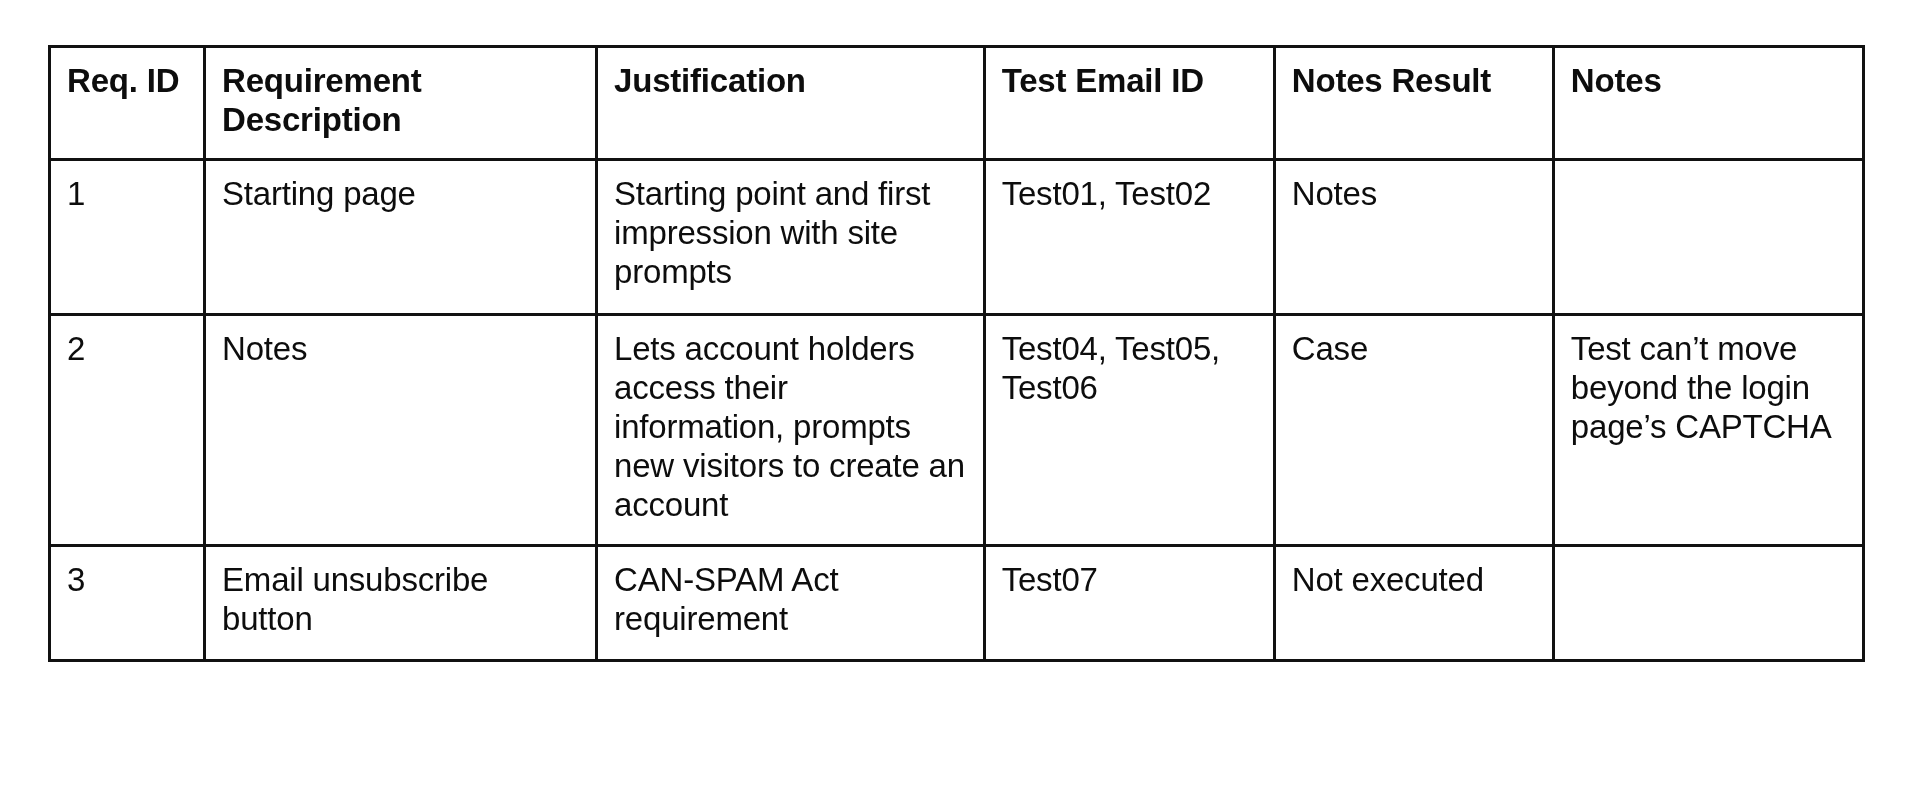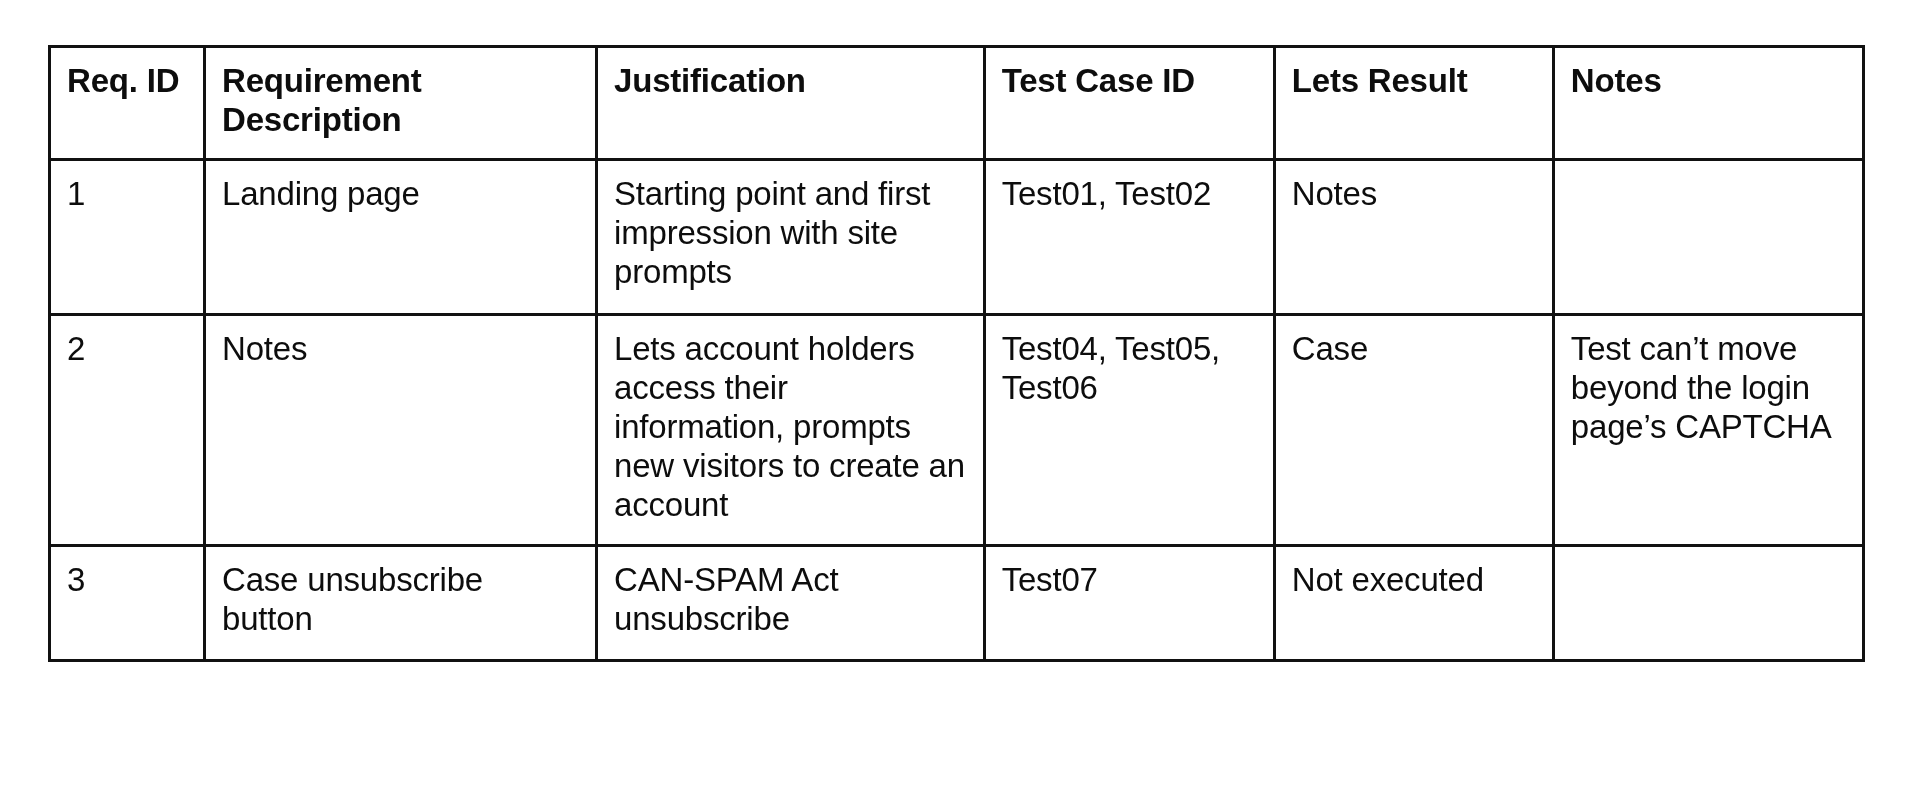--- a/index.html
+++ b/index.html
@@ -82,37 +82,37 @@
         <th>
           <span class="cell-text">Req. ID</span>
         </th>
         <th>
           <span class="cell-text">Requirement Description</span>
         </th>
         <th>
           <span class="cell-text">Justification</span>
         </th>
         <th>
-          <span class="cell-text">Test Case ID</span>
+          <span class="cell-text">Test Email ID</span>
         </th>
         <th>
-          <span class="cell-text">Lets Result</span>
+          <span class="cell-text">Notes Result</span>
         </th>
         <th>
           <span class="cell-text">Notes</span>
         </th>
       </tr>
     </thead>
     <tbody>
       <tr class="data-row" id="row-0">
         <td>
           <span class="cell-text">1</span>
         </td>
         <td>
-          <span class="cell-text">Landing page</span>
+          <span class="cell-text">Starting page</span>
         </td>
         <td>
           <span class="cell-text">Starting point and first impression with site prompts</span>
         </td>
         <td>
           <span class="cell-text">Test01, Test02</span>
         </td>
         <td>
           <span class="cell-text">Notes</span>
         </td>
@@ -138,24 +138,24 @@
         </td>
         <td>
           <span class="cell-text">Test can’t move beyond the login page’s CAPTCHA</span>
         </td>
       </tr>
       <tr class="data-row" id="row-2">
         <td>
           <span class="cell-text">3</span>
         </td>
         <td>
-          <span class="cell-text">Case unsubscribe button</span>
+          <span class="cell-text">Email unsubscribe button</span>
         </td>
         <td>
-          <span class="cell-text">CAN-SPAM Act unsubscribe</span>
+          <span class="cell-text">CAN-SPAM Act requirement</span>
         </td>
         <td>
           <span class="cell-text">Test07</span>
         </td>
         <td>
           <span class="cell-text">Not executed</span>
         </td>
         <td>
           <span class="cell-text empty-cell"></span>
         </td>

